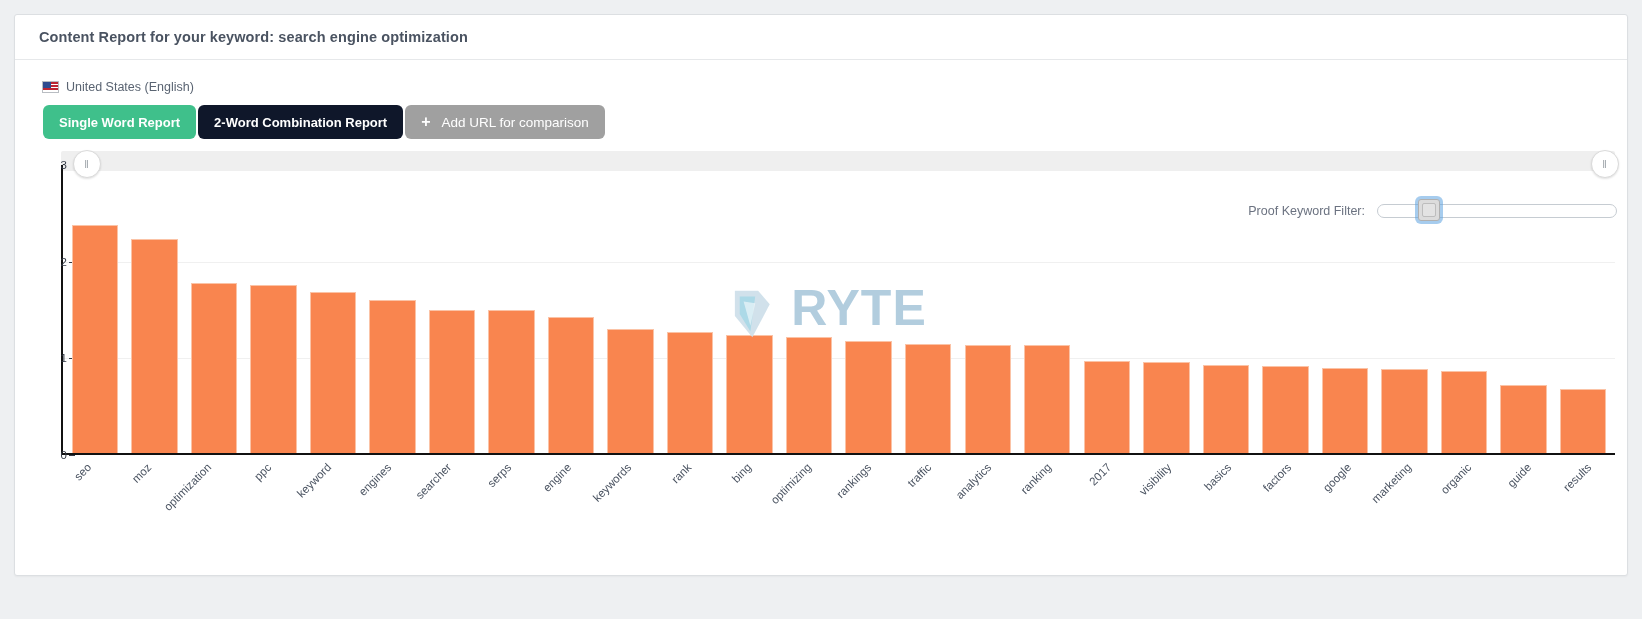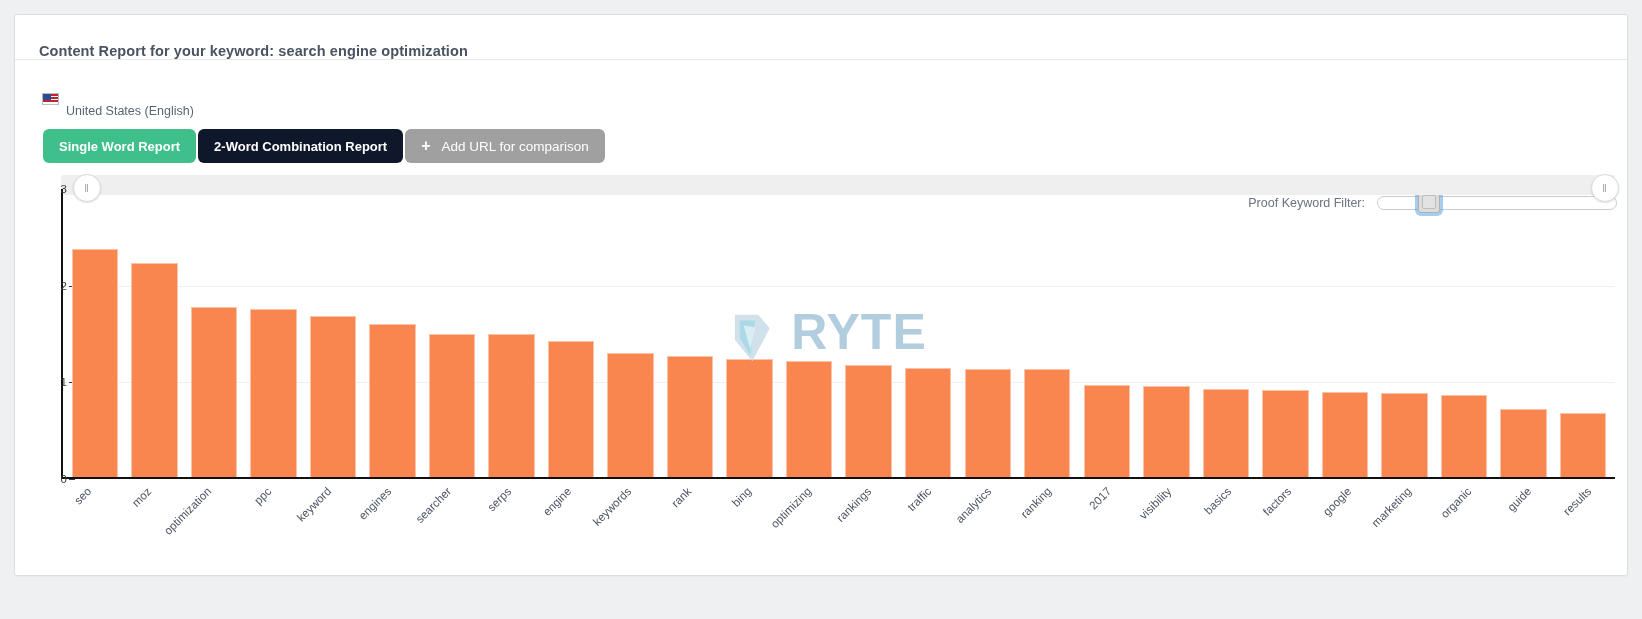--- a/index.html
+++ b/index.html
@@ -23,21 +23,21 @@
     height: 560px;
     background: #ffffff;
     border: 1px solid #dcdfe2;
     border-radius: 3px;
     box-shadow: 0 1px 2px rgba(0,0,0,0.04);
   }
   .panel-header {
     height: 45px;
     border-bottom: 1px solid #e6e8ea;
     display: flex;
-    align-items: flex-end;
+    align-items: center;
     padding: 0 0 0 24px;
     box-sizing: border-box;
   }
   .panel-title {
     font-size: 14.5px;
     font-weight: bold;
     color: #4a5361;
     letter-spacing: 0.1px;
   }
   .panel-body {
@@ -70,21 +70,20 @@
   }
   .flag .canton {
     position: absolute;
     left: 0; top: 0;
     width: 8px; height: 6.4px;
     background: #2e4b8f;
   }
   .locale-text {
     font-size: 12.5px;
     color: #5a6472;
-    margin-top: 24px;
   }
   .btn-row {
     display: flex;
     align-items: center;
     padding: 11px 0 0 28px;
   }
   .btn {
     height: 34px;
     display: flex;
     align-items: center;
@@ -105,21 +104,21 @@
   .btn-gray  { background: #a0a0a0; font-weight: normal; font-size: 13.5px; }
   .btn-gray .plus {
     font-size: 16px;
     font-weight: bold;
     margin-right: 11px;
     line-height: 1;
   }
   .filter-row {
     position: absolute;
     right: 10px;
-    top: 136px;
+    top: 144px;
     display: flex;
     align-items: flex-start;
   }
   .filter-label {
     font-size: 12.5px;
     color: #6b7280;
     margin-right: 12px;
   }
   .slider {
     position: relative;

